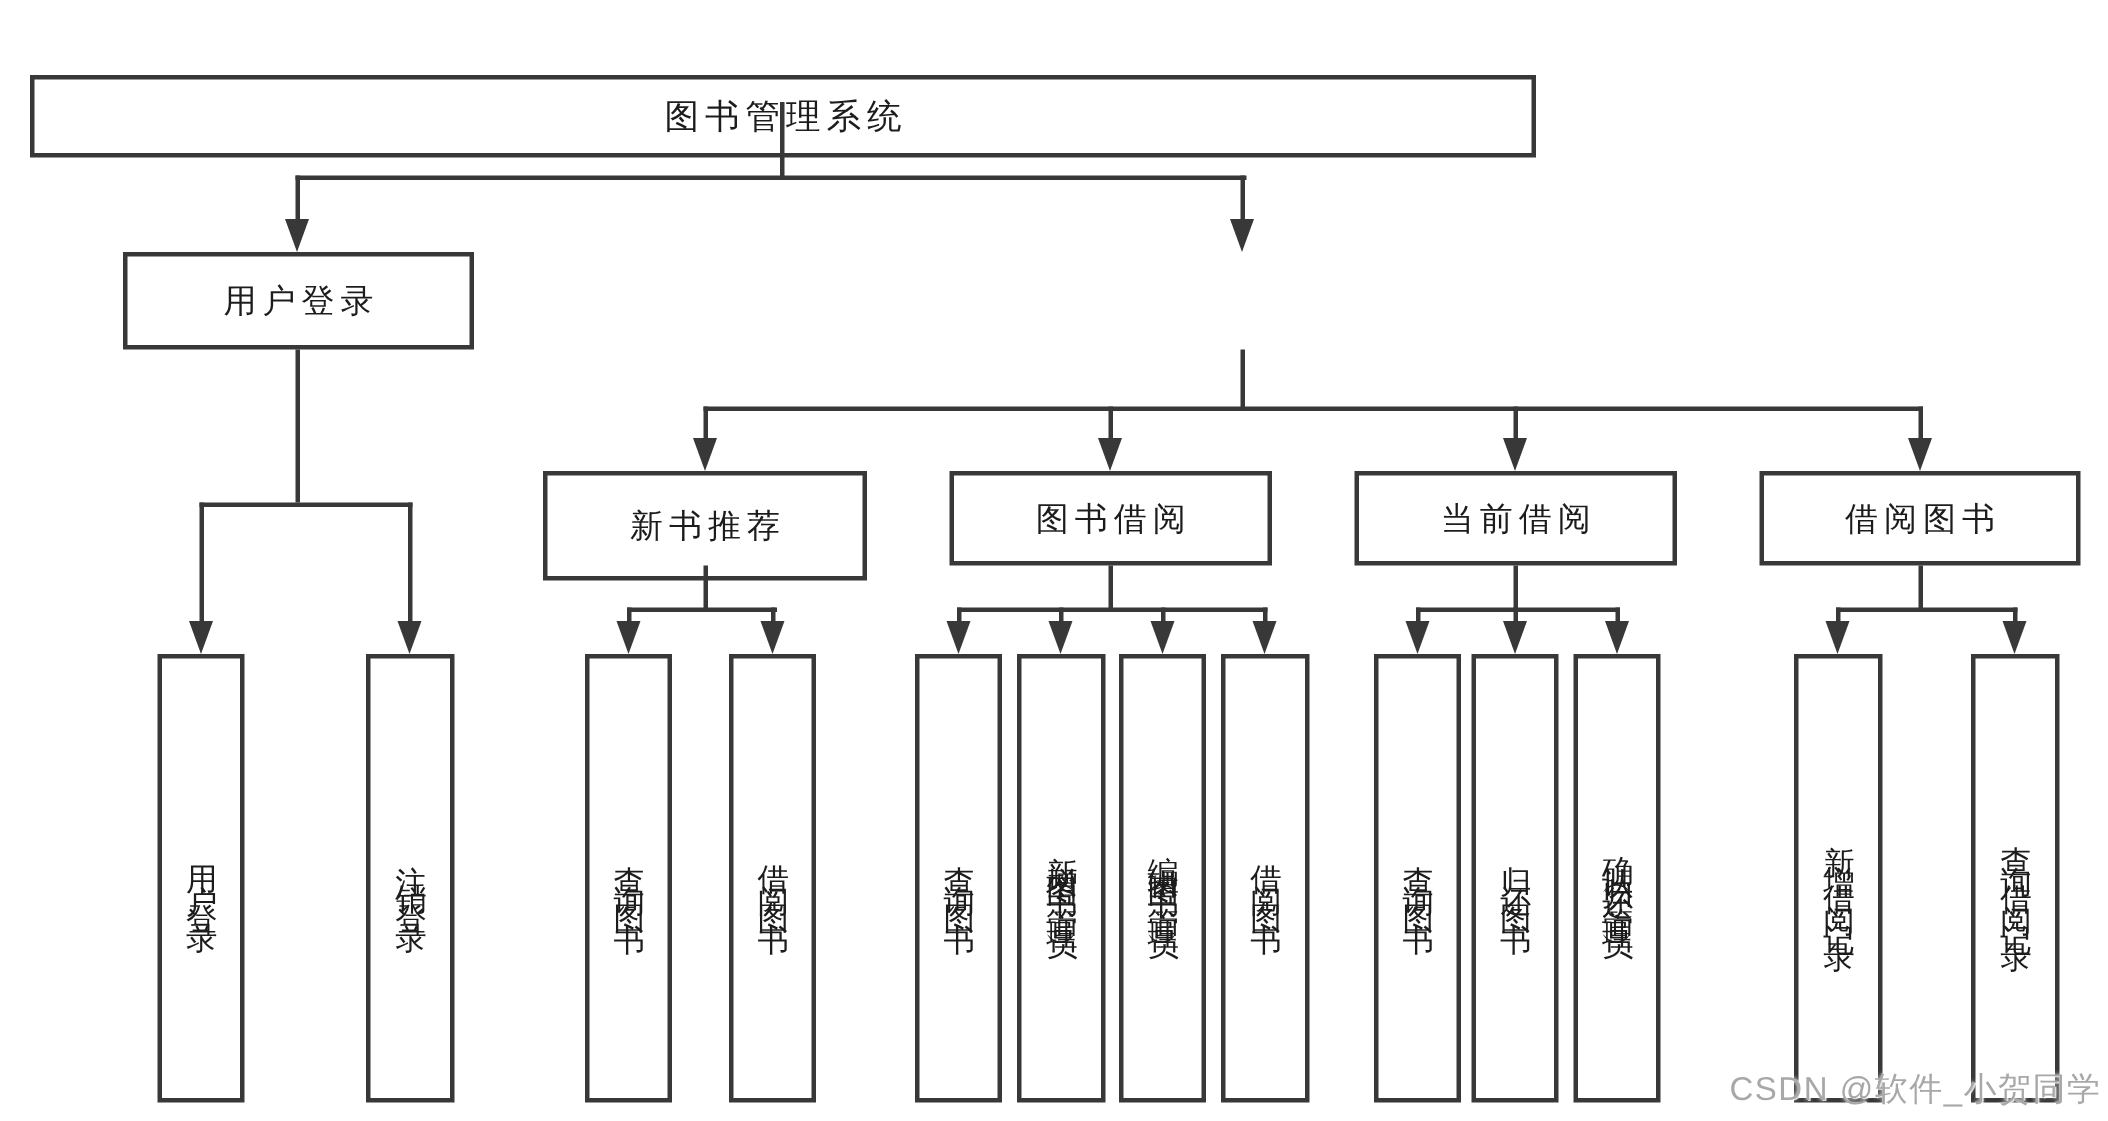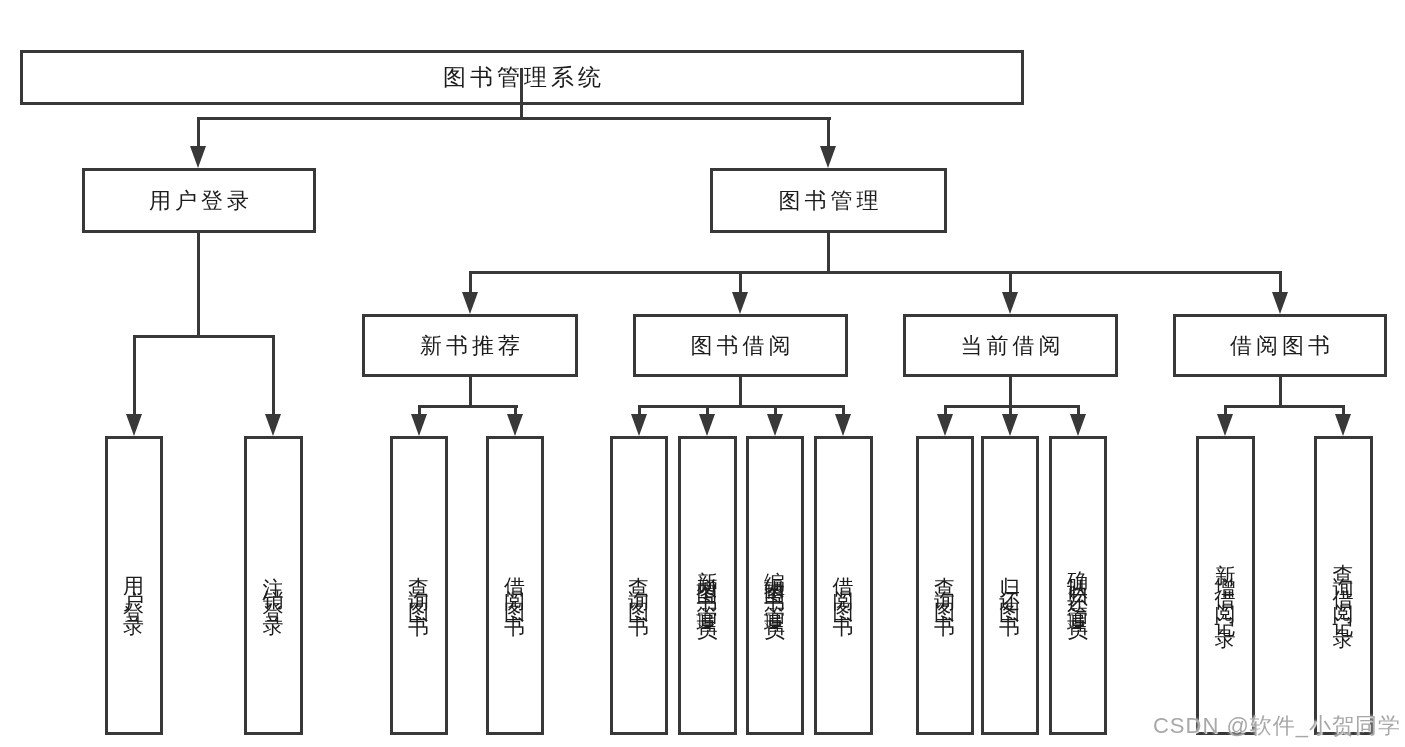--- a/index.html
+++ b/index.html
@@ -58,41 +58,40 @@
   <div class="box hbox rootbox" style="left:20px; top:13px; width:1004px; height:55px;margin-top:37px;">图书管理系统</div>
 
   <div class="line" style="left:520px; top:68px; width:3px; height:51px;"></div>
   <div class="line" style="left:197px; top:117px; width:634px; height:3px;"></div>
   <div class="line" style="left:197px; top:117px; width:3px; height:31px;"></div>
   <div class="arrow" style="left:190px; top:146px;"></div>
   <div class="line" style="left:827px; top:117px; width:3px; height:31px;"></div>
   <div class="arrow" style="left:820px; top:146px;"></div>
 
   <div class="box hbox" style="left:82px; top:168px; width:234px; height:65px;">用户登录</div>
-  <div class="box hbox" style="left:710px; top:168px; width:237px; height:65px;">图书管理</div>
 
   <div class="line" style="left:197px; top:233px; width:3px; height:102px;"></div>
   <div class="line" style="left:133px; top:335px; width:142px; height:3px;"></div>
   <div class="line" style="left:133px; top:335px; width:3px; height:81px;"></div>
   <div class="arrow" style="left:126px; top:414px;"></div>
   <div class="line" style="left:272px; top:335px; width:3px; height:81px;"></div>
   <div class="arrow" style="left:265px; top:414px;"></div>
 
   <div class="line" style="left:827px; top:233px; width:3px; height:41px;"></div>
   <div class="line" style="left:469px; top:271px; width:813px; height:3px;"></div>
   <div class="line" style="left:469px; top:271px; width:3px; height:23px;"></div>
   <div class="arrow" style="left:462px; top:292px;"></div>
   <div class="line" style="left:739px; top:271px; width:3px; height:23px;"></div>
   <div class="arrow" style="left:732px; top:292px;"></div>
   <div class="line" style="left:1009px; top:271px; width:3px; height:23px;"></div>
   <div class="arrow" style="left:1002px; top:292px;"></div>
   <div class="line" style="left:1279px; top:271px; width:3px; height:23px;"></div>
   <div class="arrow" style="left:1272px; top:292px;"></div>
 
-  <div class="box hbox" style="left:362px; top:314px; width:216px; height:63px;">新书推荐</div>
+  <div class="box hbox" style="left:362px; top:314px; width:216px; height:73px;">新书推荐</div>
   <div class="box hbox" style="left:903px; top:314px; width:215px; height:63px;">当前借阅</div>
   <div class="box hbox" style="left:633px; top:314px; width:215px; height:63px;">图书借阅</div>
   <div class="box hbox" style="left:1173px; top:314px; width:214px; height:63px;">借阅图书</div>
 
   <div class="line" style="left:469px; top:377px; width:3px; height:31px;"></div>
   <div class="line" style="left:418px; top:405px; width:100px; height:3px;"></div>
   <div class="line" style="left:418px; top:405px; width:3px; height:12px;"></div>
   <div class="arrow" style="left:411px; top:414px;"></div>
   <div class="line" style="left:514px; top:405px; width:3px; height:12px;"></div>
   <div class="arrow" style="left:507px; top:414px;"></div>

